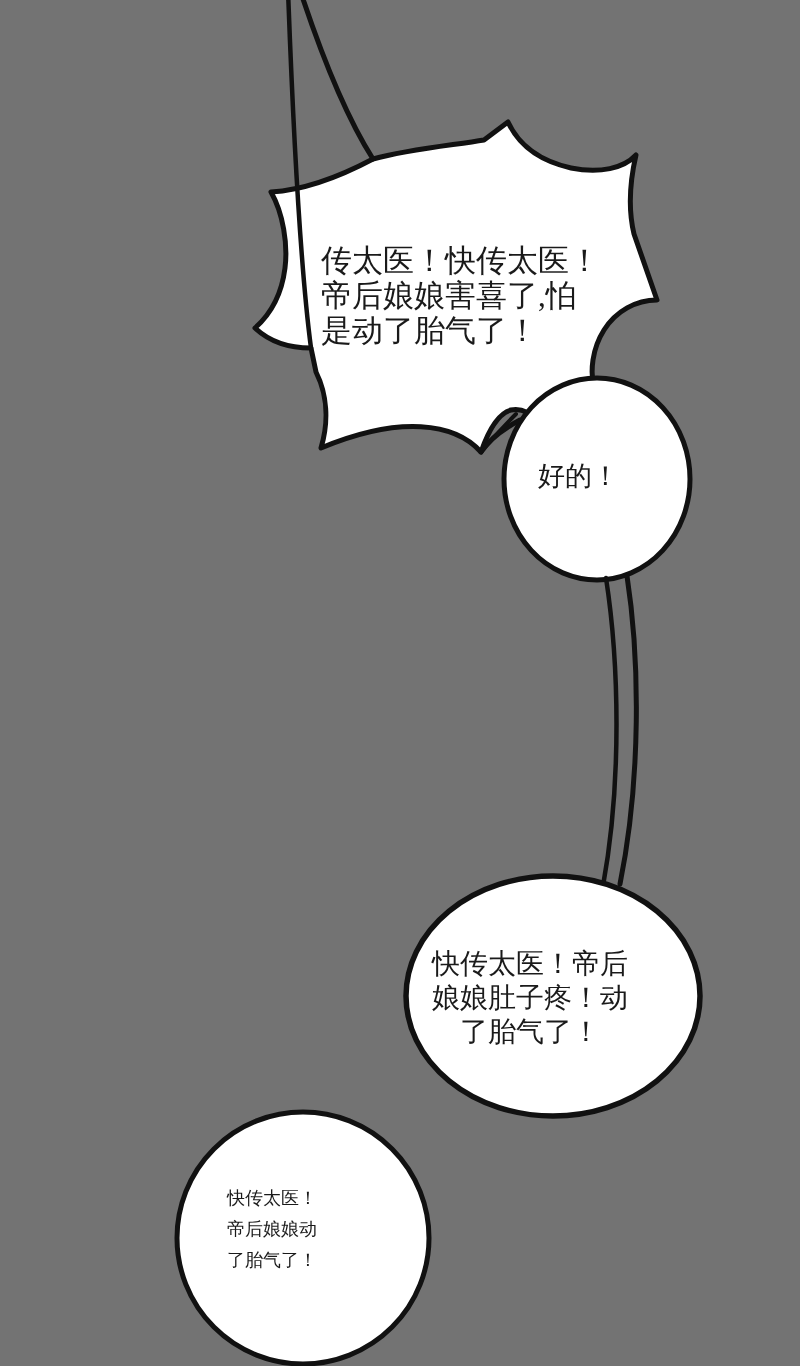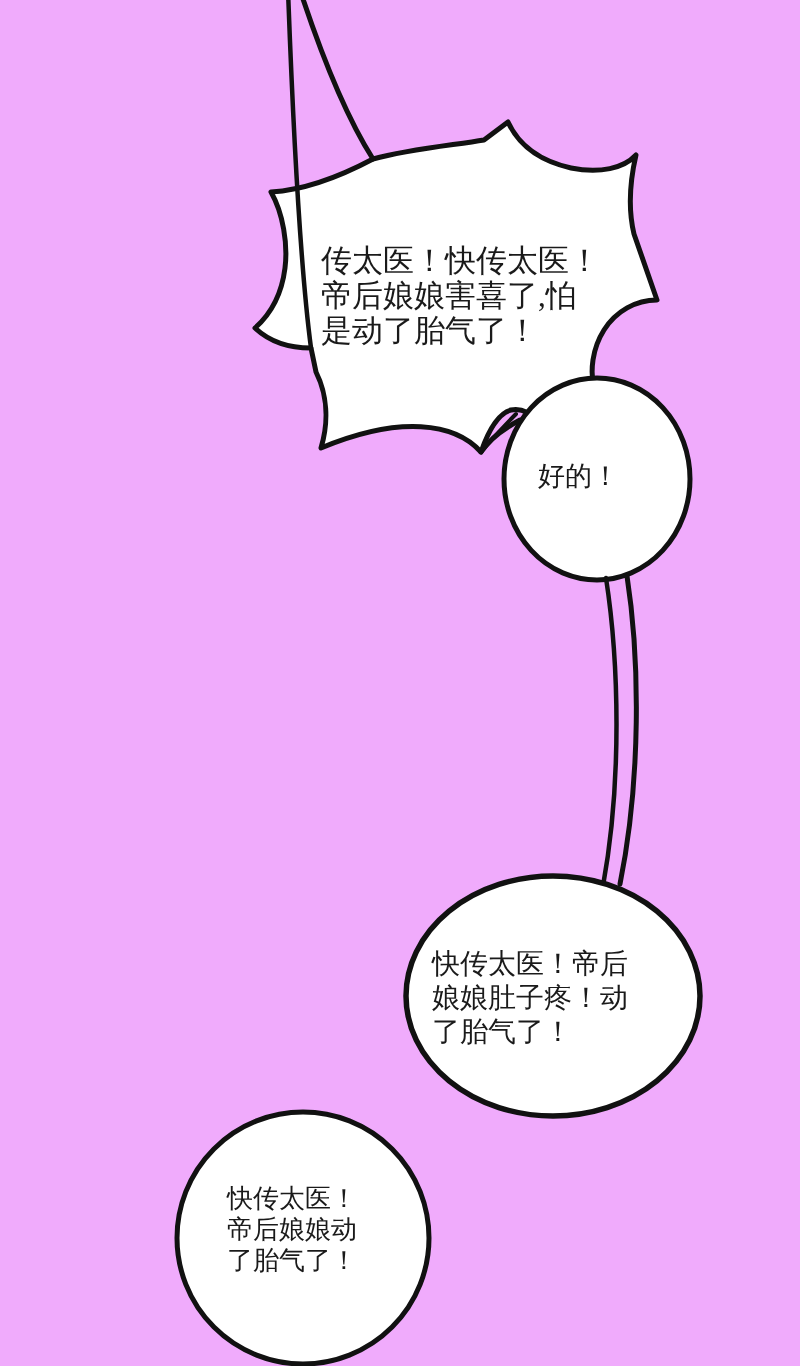--- a/index.html
+++ b/index.html
@@ -5,21 +5,21 @@
 <style>
   html, body {
     margin: 0;
     padding: 0;
     background: #ffffff;
   }
   #panel {
     position: relative;
     width: 800px;
     height: 1366px;
-    background: #f0abfc;
+    background: #737373;
     overflow: hidden;
     font-family: "Liberation Serif", "DejaVu Serif", serif;
   }
   #panel svg.art {
     position: absolute;
     top: 0;
     left: 0;
     width: 800px;
     height: 1366px;
     pointer-events: none;
@@ -48,27 +48,27 @@
     font-size: 27px;
     line-height: 32px;
     text-align: left;
   }
   
   #text-bubble-3 {
     left: 432px;
     top: 947px;
     font-size: 28px;
     line-height: 34px;
-    text-align: left;
+    text-align: center;
   }
   
   #text-bubble-4 {
     left: 227px;
     top: 1183px;
-    font-size: 26px;
+    font-size: 18px;
     line-height: 31px;
     text-align: left;
   }
 </style>
 </head>
 <body>
 
 <div id="panel">
 
   <svg class="art" viewBox="0 0 800 1366" xmlns="http://www.w3.org/2000/svg">

